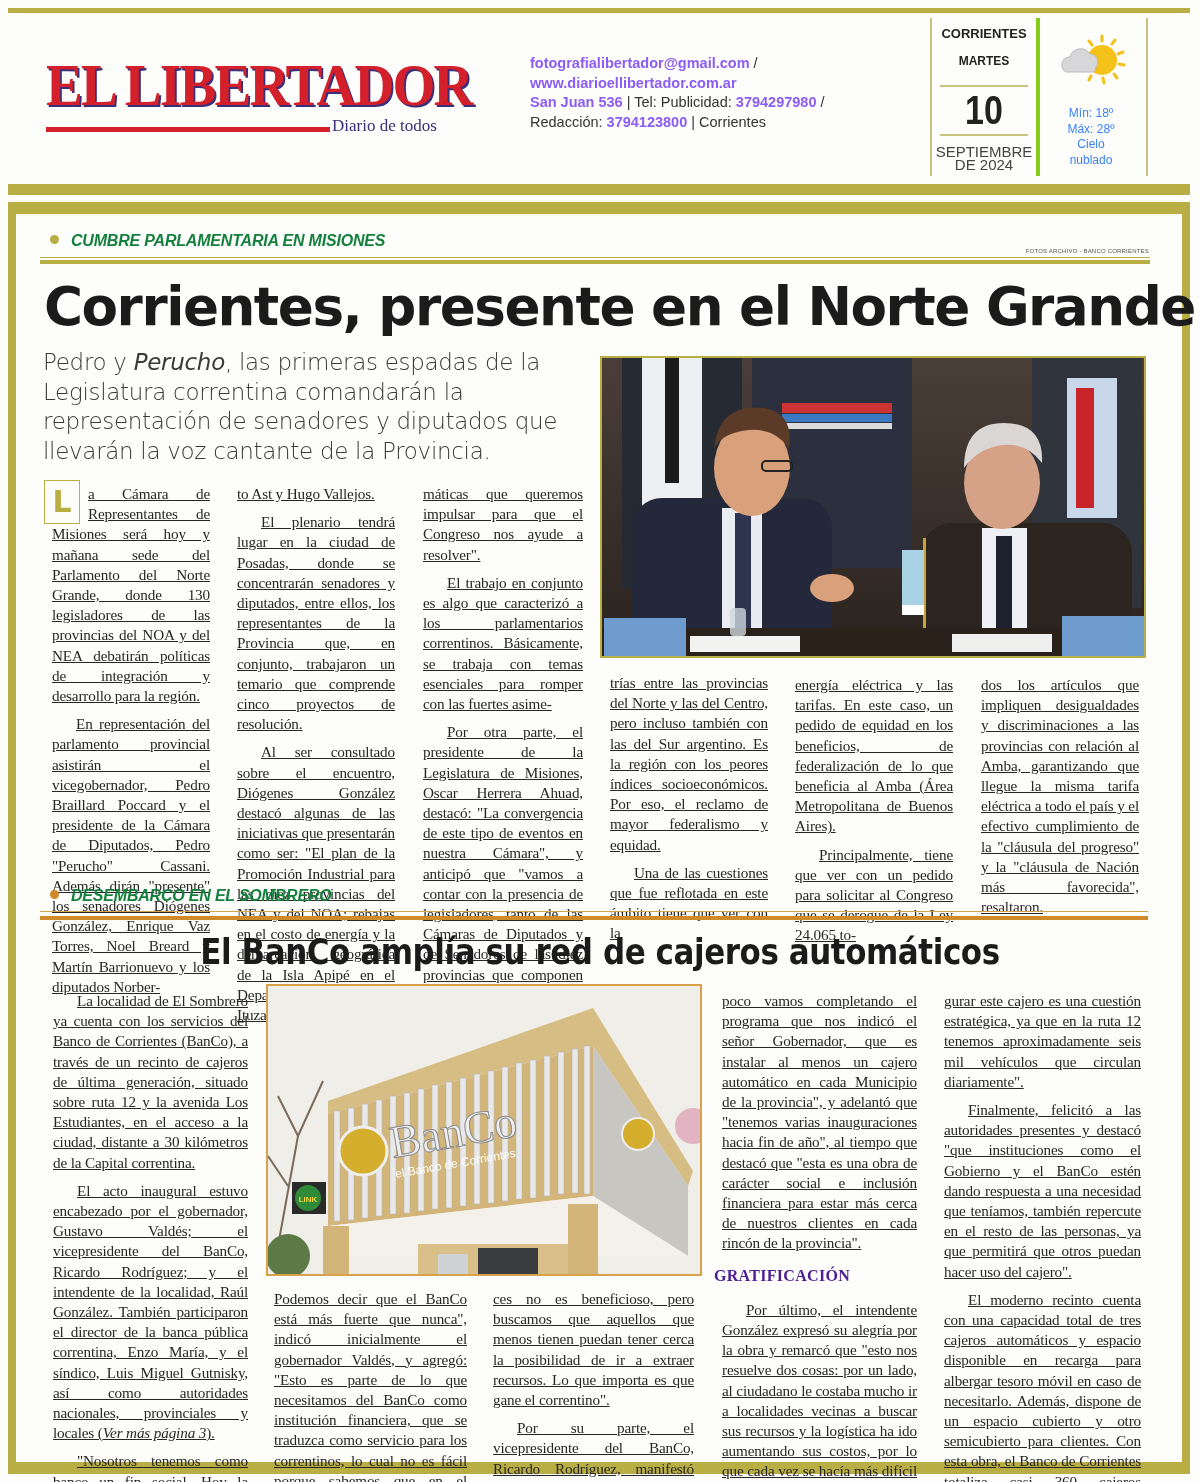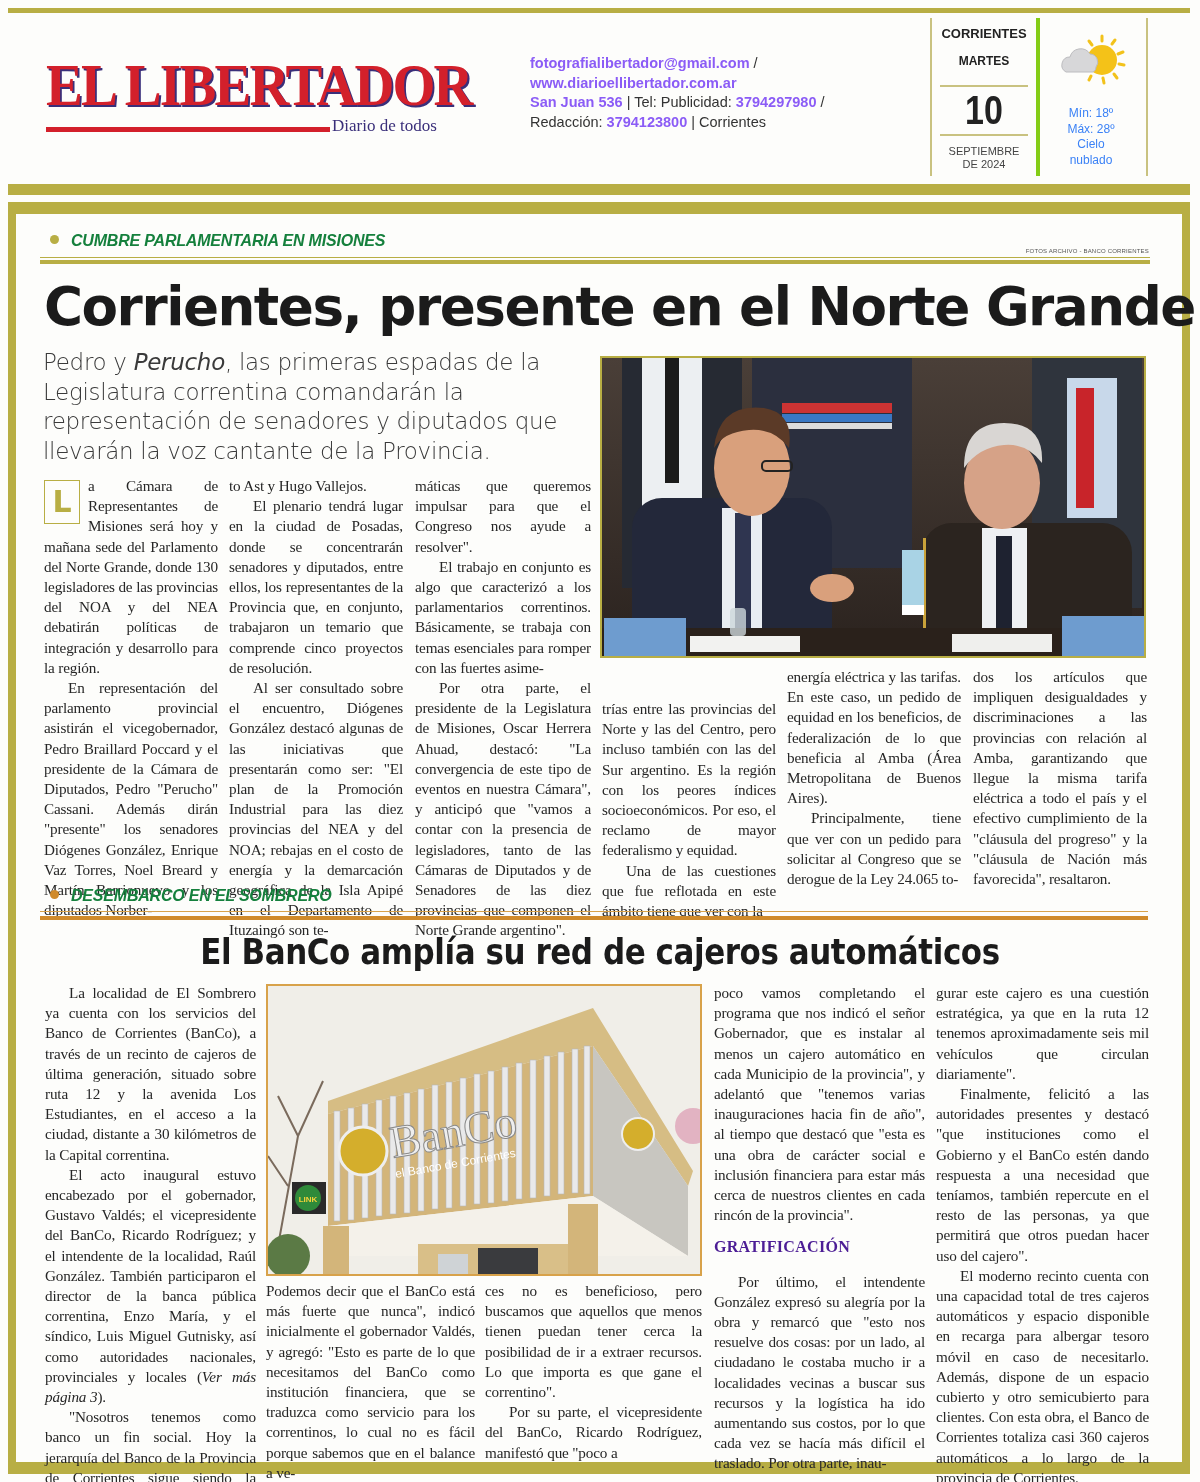--- a/index.html
+++ b/index.html
@@ -16,21 +16,21 @@
 
   .contact { left: 530px; top: 54px; font-family: "Liberation Sans", sans-serif; font-size: 14.5px; line-height: 19.5px; color: #333; }
   .contact b { color: #8b5cf6; }
 
   .datebox { left: 930px; top: 18px; width: 104px; height: 158px; border-left: 2px solid #c9c280; border-right: 4px solid #84cc16; font-family: "Liberation Sans", sans-serif; text-align: center; }
   .date-city { position: absolute; top: 8px; left: 0; right: 0; font-weight: bold; font-size: 13px; }
   .date-day { position: absolute; top: 36px; left: 0; right: 0; font-weight: bold; font-size: 12px; }
   .date-hr1 { position: absolute; top: 67px; left: 8px; right: 8px; height: 2px; background: #c9c280; }
   .date-num { position: absolute; top: 70px; left: 0; right: 0; font-weight: bold; font-size: 40px; transform: scaleX(0.85); }
   .date-hr2 { position: absolute; top: 116px; left: 8px; right: 8px; height: 2px; background: #c9c280; }
-  .date-month { position: absolute; top: 127px; left: 0; right: 0; font-size: 11px; line-height: 13px; color: #444; }
+  .date-month { position: absolute; top: 127px; left: 0; right: 0; font-size: 15px; line-height: 13px; color: #444; }
 
   .weather { left: 1036px; top: 18px; width: 110px; height: 158px; border-right: 2px solid #c9c280; font-family: "Liberation Sans", sans-serif; text-align: center; }
   .weather-icon { position: absolute; left: 22px; top: 14px; width: 70px; height: 60px; }
   .weather-text { position: absolute; top: 88px; left: 0; right: 0; font-weight: normal; font-size: 12px; line-height: 15.5px; color: #3b82f6; }
 
   
   .frame { left: 8px; top: 202px; width: 1166px; height: 1248px; border: 8px solid #b8ae44; border-top-width: 12px; border-bottom-width: 12px; background: #fdfdfb; }
 
   
   .kicker { font-family: "Liberation Sans", sans-serif; font-weight: bold; font-size: 16px; color: #15803d; letter-spacing: -0.2px; font-style: italic; }
@@ -41,28 +41,28 @@
   .rule-thick { height: 4px; }
   .r1a { left: 40px; top: 257px; width: 1110px; background: #b8ae44; }
   .r1b { left: 40px; top: 260px; width: 1110px; background: #b8ae44; }
 
   .headline1 { left: 44px; top: 272px; font-family: "DejaVu Sans", sans-serif; font-weight: bold; font-size: 54px; letter-spacing: -1.5px; color: #1b1b1b; white-space: nowrap; line-height: 70px; transform: scaleX(0.985); transform-origin: left top; }
   .deck1 { left: 43px; top: 348px; width: 540px; font-family: "DejaVu Sans", sans-serif; font-weight: 300; font-size: 23px; line-height: 29.5px; color: #3a3a3a; letter-spacing: -0.3px; }
 
   .photo1 { left: 600px; top: 356px; width: 546px; height: 302px; border: 2px solid #b8ae44; box-sizing: border-box; overflow: hidden; background: #3b322c; }
 
   .col { font-size: 15.2px; line-height: 20.2px; text-align: justify; hyphens: manual; color: #262626; letter-spacing: -0.15px; }
-  .col p { margin: 0; text-indent: 24px; }
+  .col p { margin: 8px; text-indent: 24px; text-decoration: underline; }
   .col p.noind { text-indent: 0; }
   .dropcap { float: left; width: 34px; height: 42px; border: 1px solid #b8ae44; margin: 4px 8px 0 0; font-family: "DejaVu Sans", sans-serif; font-weight: bold; font-size: 30px; color: #b8ae44; text-align: center; line-height: 42px; }
 
   .c1 { left: 44px; top: 476px; width: 174px; }
   .c2 { left: 229px; top: 476px; width: 174px; }
   .c3 { left: 415px; top: 476px; width: 176px; }
-  .c4 { left: 602px; top: 699px; width: 174px; }
+  .c4 { left: 602px; top: 665px; width: 174px; }
   .c5 { left: 787px; top: 667px; width: 174px; }
   .c6 { left: 973px; top: 667px; width: 174px; }
 
   
   .k2 { left: 50px; top: 887px; }
   .r2a { left: 40px; top: 911px; width: 1108px; background: #d8a24a; }
   .r2b { left: 40px; top: 916px; width: 1108px; background: #d08a2a; }
   .headline2 { left: 0; top: 924px; width: 1200px; text-align: center; font-family: "DejaVu Sans", sans-serif; font-size: 36px; color: #1b1b1b; line-height: 56px; letter-spacing: -0.5px; transform: scaleX(0.86); }
 
   .photo2 { left: 266px; top: 984px; width: 436px; height: 292px; border: 2px solid #d8a24a; box-sizing: border-box; overflow: hidden; background: #f1efe9; }

